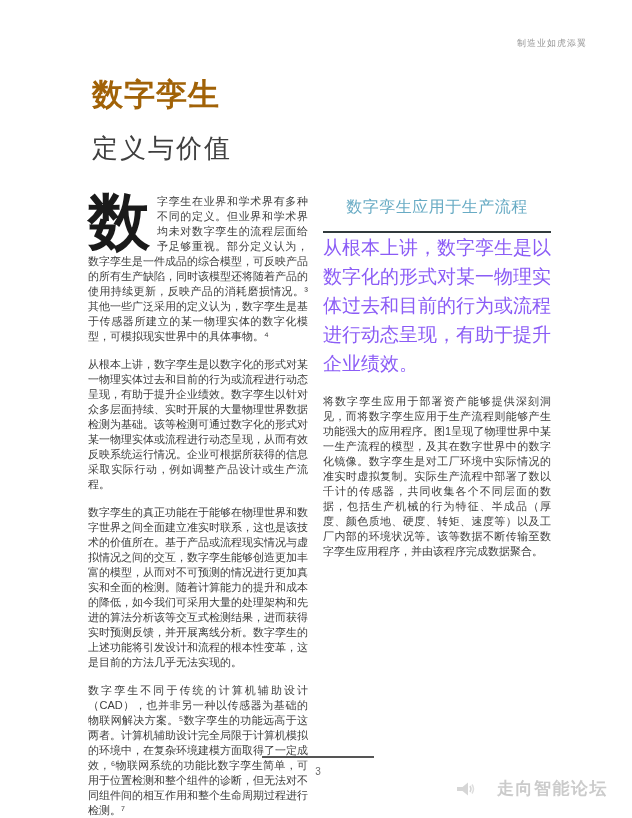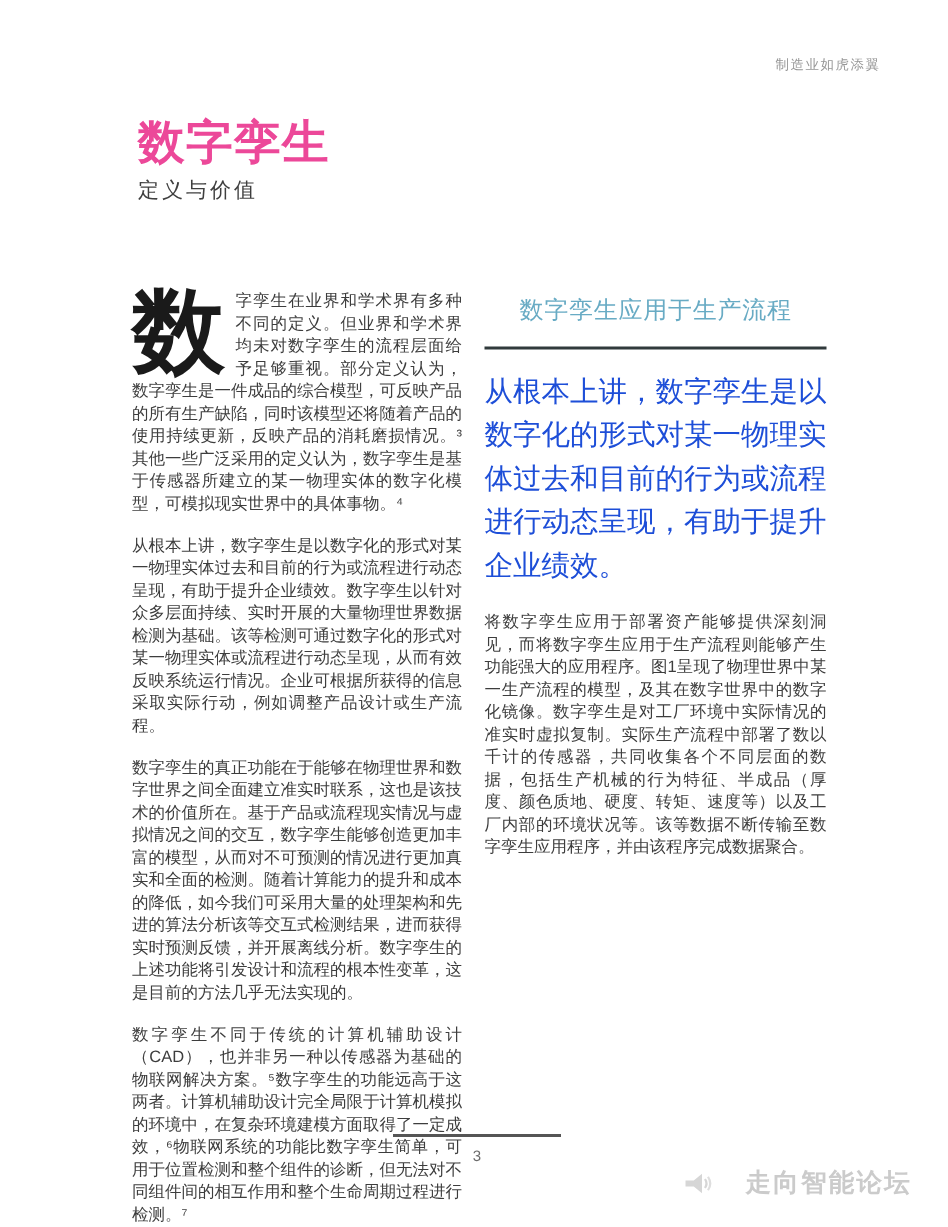--- a/index.html
+++ b/index.html
@@ -5,22 +5,22 @@
   html,body { margin:0; padding:0; background:#ffffff; }
   .page {
     position:relative; width:632px; height:818px; background:#ffffff;
     font-family:"Liberation Sans","DejaVu Sans",sans-serif; overflow:hidden;
   }
   .running-header {
     position:absolute; top:37px; right:45px;
     font-size:9px; color:#979797; letter-spacing:1px;
   }
   .title-block { position:absolute; left:92px; top:74px; }
-  .title-main { margin:0; font-size:31px; font-weight:700; color:#ec4899; letter-spacing:1px; }
-  .title-sub { margin-top:2px; font-size:14px; font-weight:400; color:#3f3f3f; letter-spacing:2px; }
+  .title-main { margin:0; font-size:31px; font-weight:700; color:#a16207; letter-spacing:1px; }
+  .title-sub { margin-top:15px; font-size:26px; font-weight:400; color:#3f3f3f; letter-spacing:2px; }
 
   .columns { position:absolute; left:88px; top:194px; width:463px; display:flex; gap:15px; }
   .col-left  { width:220px; }
   .col-right { width:228px; }
 
   .body-p {
     margin:0 0 13px 0; font-size:11px; line-height:15px;
     color:#3d3d3d; text-align:justify;
   }
   .body-p:last-child { margin-bottom:0; }
@@ -29,22 +29,22 @@
     float:left; font-size:62px; line-height:50px; padding:3px 7px 0 0;
     font-weight:600; color:#1a1a1a;
   }
 
   .section-heading {
     margin:3px 0 13px 0; font-size:16px; font-weight:400;
     color:#68abc4; letter-spacing:0.5px;text-align:center;
   }
 
   .pull-quote {
-    margin:10px 0 16px 0; padding-top:14px; border-top:2px solid #313a3c;
-    font-size:19px; line-height:29px; color:#1d4ed8; text-align:justify;
+    margin:10px 0 16px 0; border-top:2px solid #313a3c;
+    font-size:19px; line-height:29px; color:#8b5cf6; text-align:justify;
   }
 
   .footer-rule { position:absolute; left:262px; top:756px; width:112px; border-top:2px solid #555; }
   .page-number {
     position:absolute; left:262px; top:766px; width:112px; text-align:center;
     font-size:10px; color:#6b6b6b;
   }
 
   .watermark {
     position:absolute; right:24px; top:777px;

